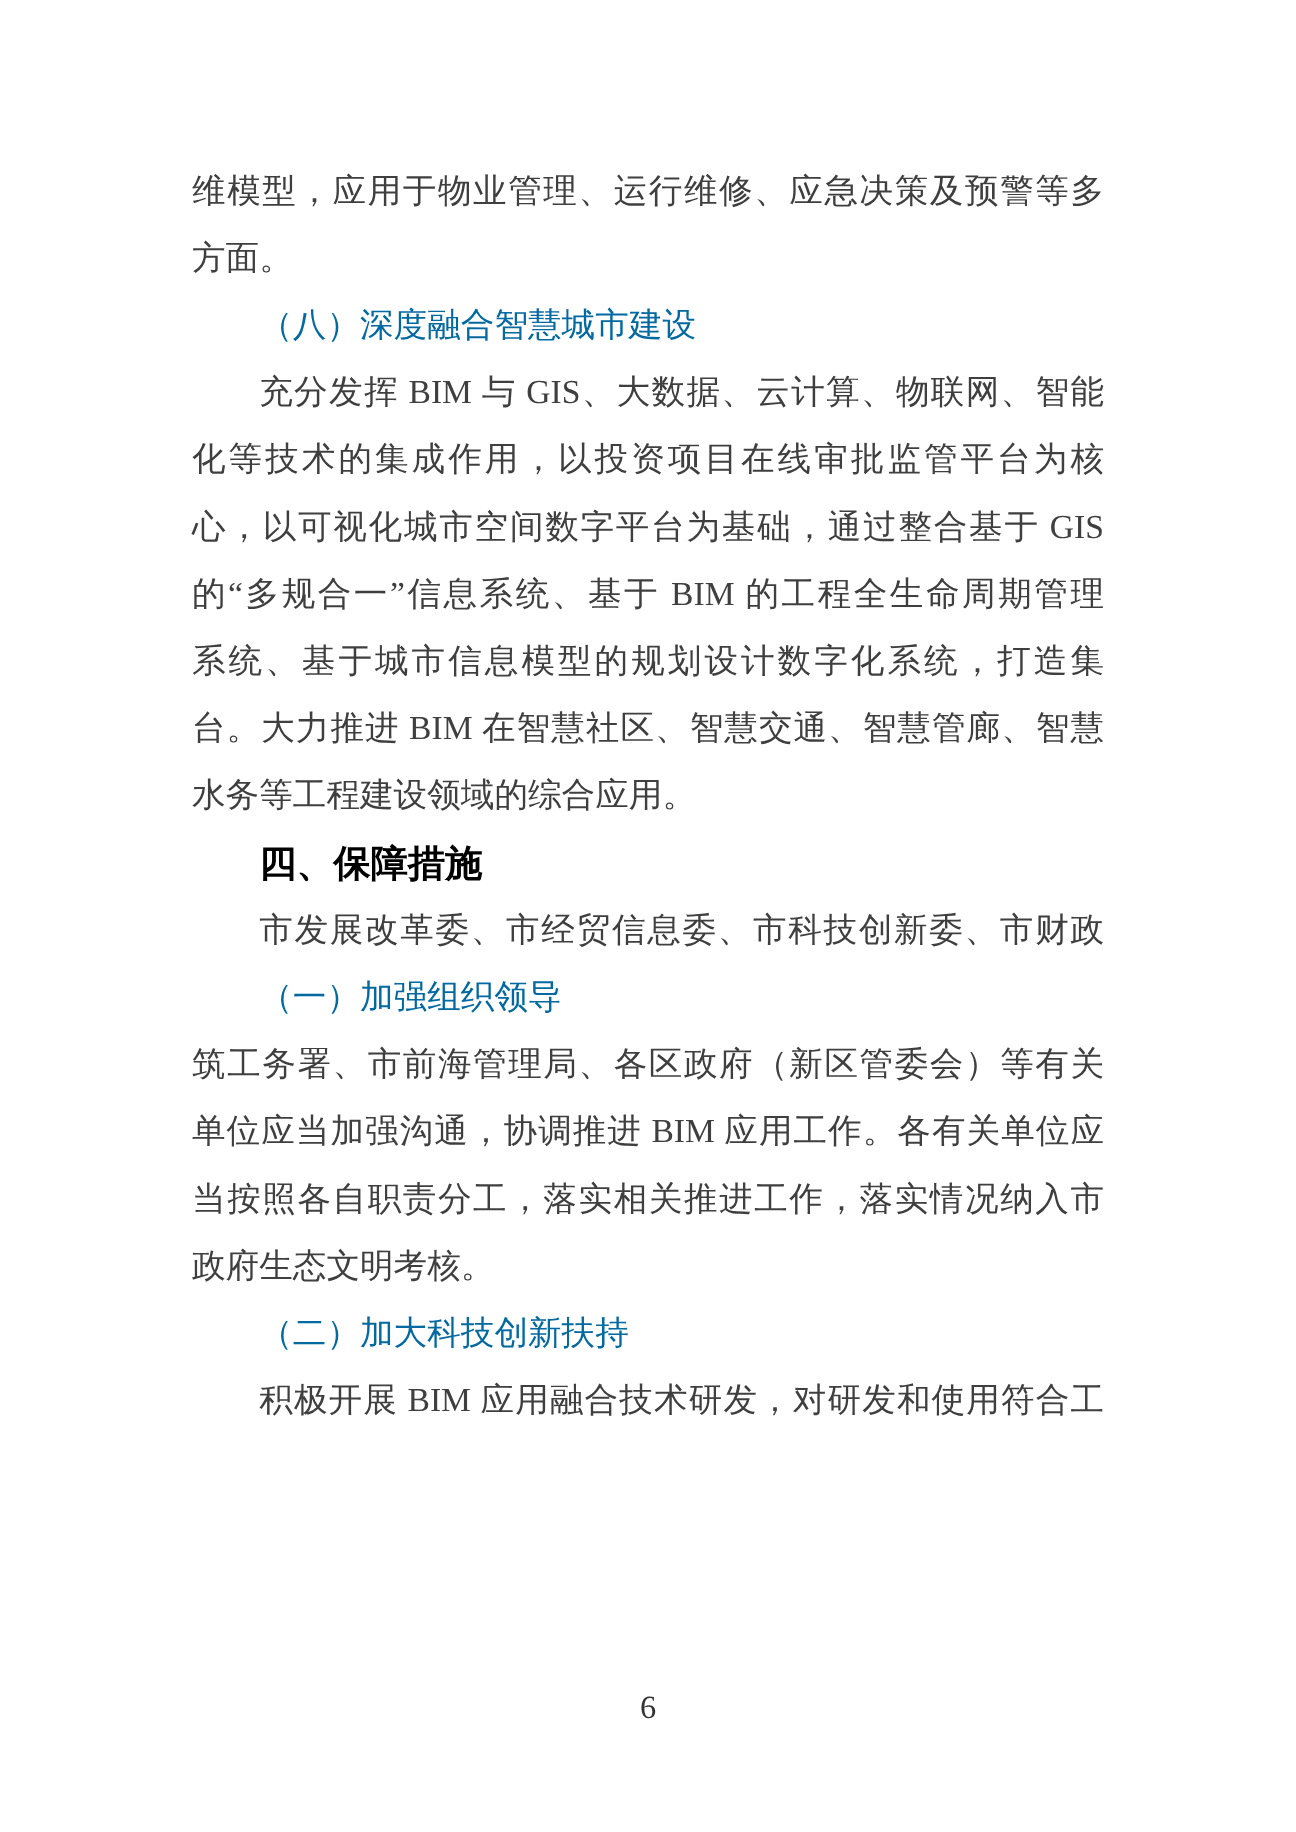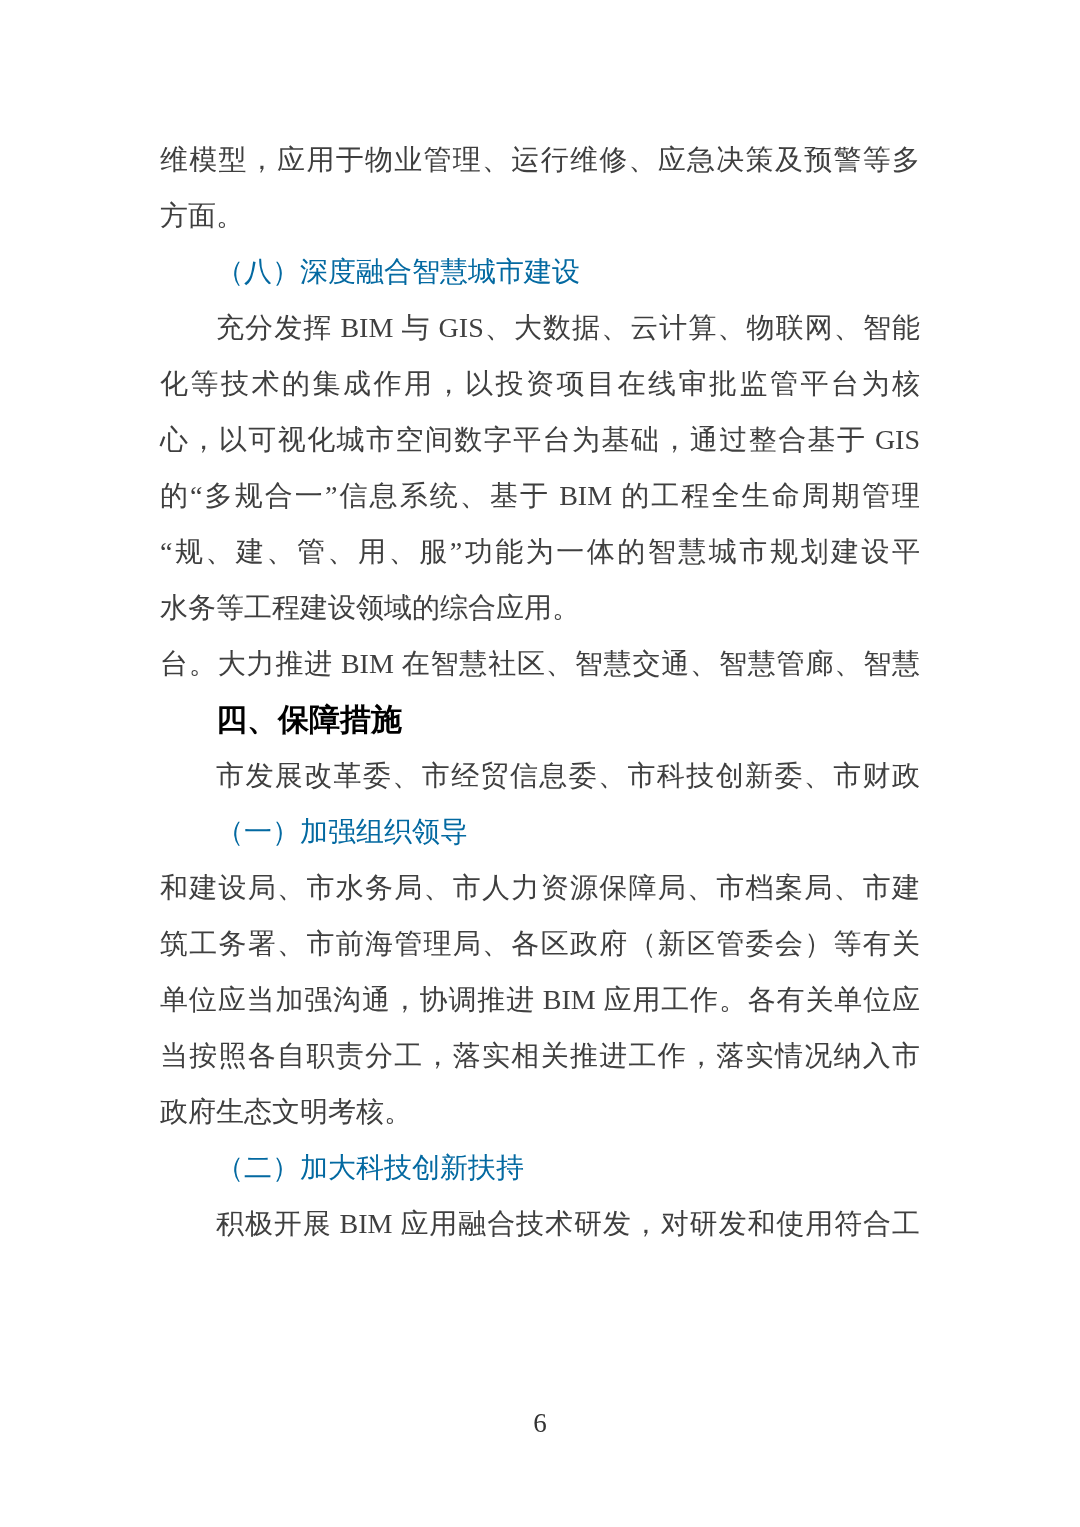--- a/index.html
+++ b/index.html
@@ -58,27 +58,26 @@
 
 <div class="page">
   <div class="doc-body">
       <div class="line body justify">维模型，应用于物业管理、运行维修、应急决策及预警等多</div>
       <div class="line body">方面。</div>
       <div class="line sub-heading indent">（八）深度融合智慧城市建设</div>
       <div class="line body indent justify">充分发挥 BIM 与 GIS、大数据、云计算、物联网、智能</div>
       <div class="line body justify">化等技术的集成作用，以投资项目在线审批监管平台为核</div>
       <div class="line body justify">心，以可视化城市空间数字平台为基础，通过整合基于 GIS</div>
       <div class="line body justify">的“多规合一”信息系统、基于 BIM 的工程全生命周期管理</div>
-      <div class="line body justify">“规、建、管、用、服”功能为一体的智慧城市规划建设平</div>
+      <div class="line body justify">系统、基于城市信息模型的规划设计数字化系统，打造集</div>
+      <div class="line body justify">台。大力推进 BIM 在智慧社区、智慧交通、智慧管廊、智慧</div>
       <div class="line body">水务等工程建设领域的综合应用。</div>
-      <div class="line body justify">台。大力推进 BIM 在智慧社区、智慧交通、智慧管廊、智慧</div>
       <div class="line section-heading indent">四、保障措施</div>
       <div class="line body indent justify">市发展改革委、市经贸信息委、市科技创新委、市财政</div>
       <div class="line sub-heading indent">（一）加强组织领导</div>
-      <div class="line body justify">和建设局、市水务局、市人力资源保障局、市档案局、市建</div>
       <div class="line body justify">筑工务署、市前海管理局、各区政府（新区管委会）等有关</div>
       <div class="line body justify">单位应当加强沟通，协调推进 BIM 应用工作。各有关单位应</div>
       <div class="line body justify">当按照各自职责分工，落实相关推进工作，落实情况纳入市</div>
       <div class="line body">政府生态文明考核。</div>
       <div class="line sub-heading indent">（二）加大科技创新扶持</div>
       <div class="line body indent justify">积极开展 BIM 应用融合技术研发，对研发和使用符合工</div>
     </div>
   <div class="footer">6</div>
 </div>
 

